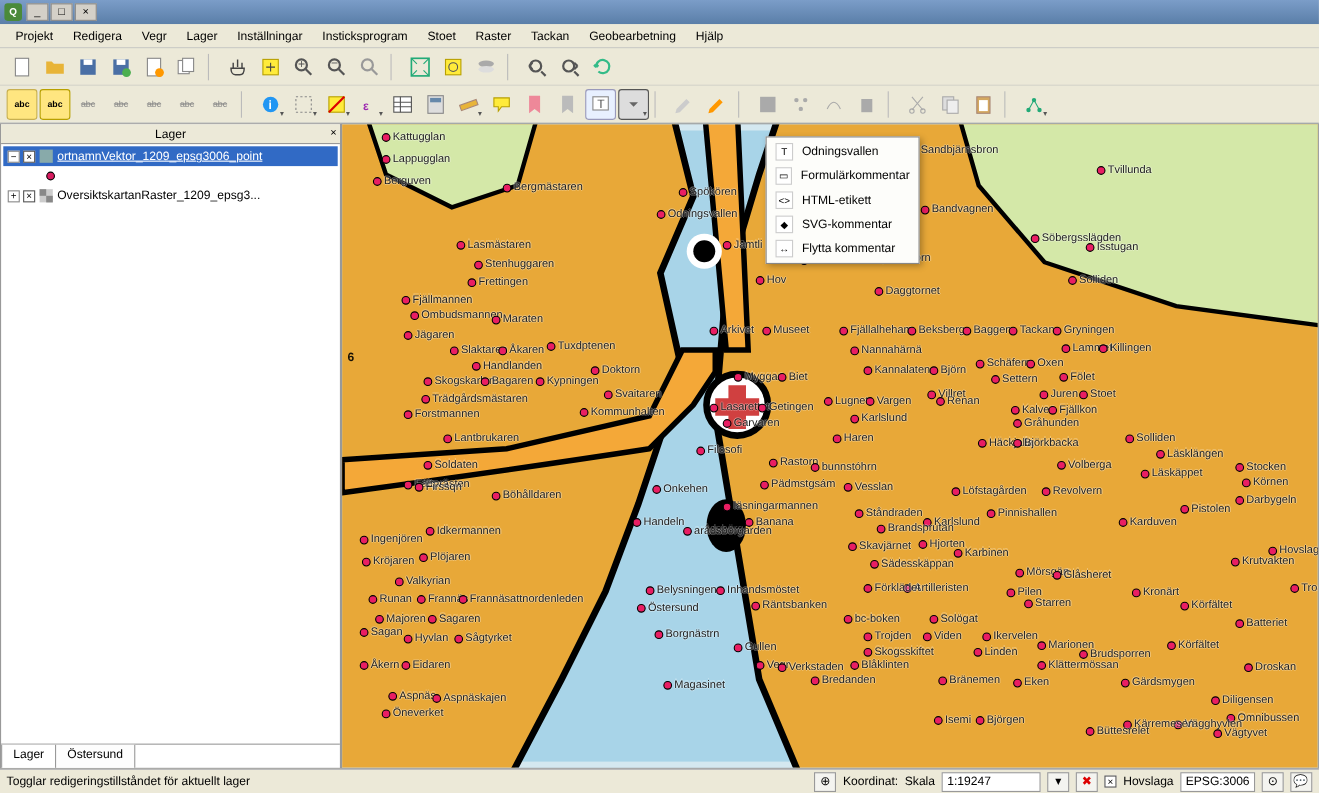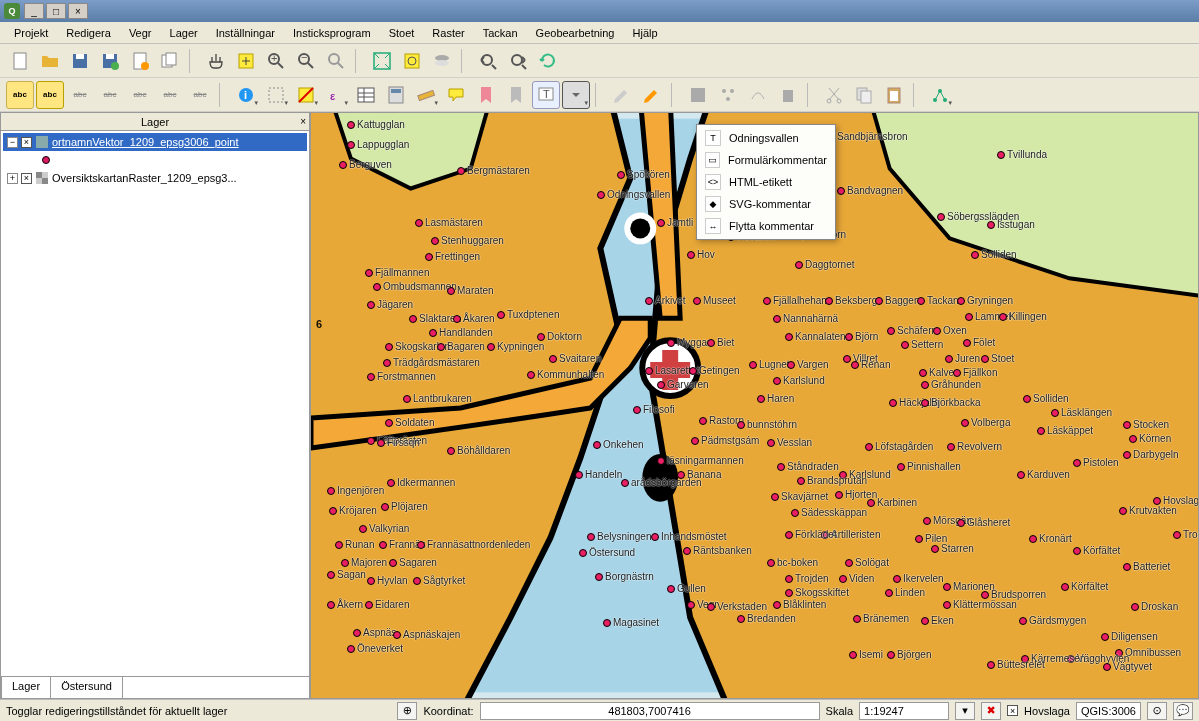--- a/index.html
+++ b/index.html
@@ -431,29 +431,26 @@
       <span class="dd-icon">↔</span>
       <span>Flytta kommentar</span>
     </div>
 </div>
 
 <div class="statusbar">
   <span class="status-text">Togglar redigeringstillståndet för aktuellt lager</span>
   <span class="status-spacer"></span>
   <span class="status-btn">⊕</span>
   <span>Koordinat:</span>
-  <span class="status-field coord">
-      <span>481803,7007416</span>
-    </span>
   <span>Skala</span>
   <span class="status-field scale">
       <span>1:19247</span>
     </span>
   <span class="status-btn">▾</span>
   <span class="status-btn" style="color:#d00;">✖</span>
   <span class="tree-check">×</span>
   <span>Hovslaga</span>
   <span class="status-field">
-      <span>QGIS:3006</span>
+      <span>EPSG:3006</span>
     </span>
   <span class="status-btn">⊙</span>
   <span class="status-btn">💬</span>
 </div>
 
 </body></html>

